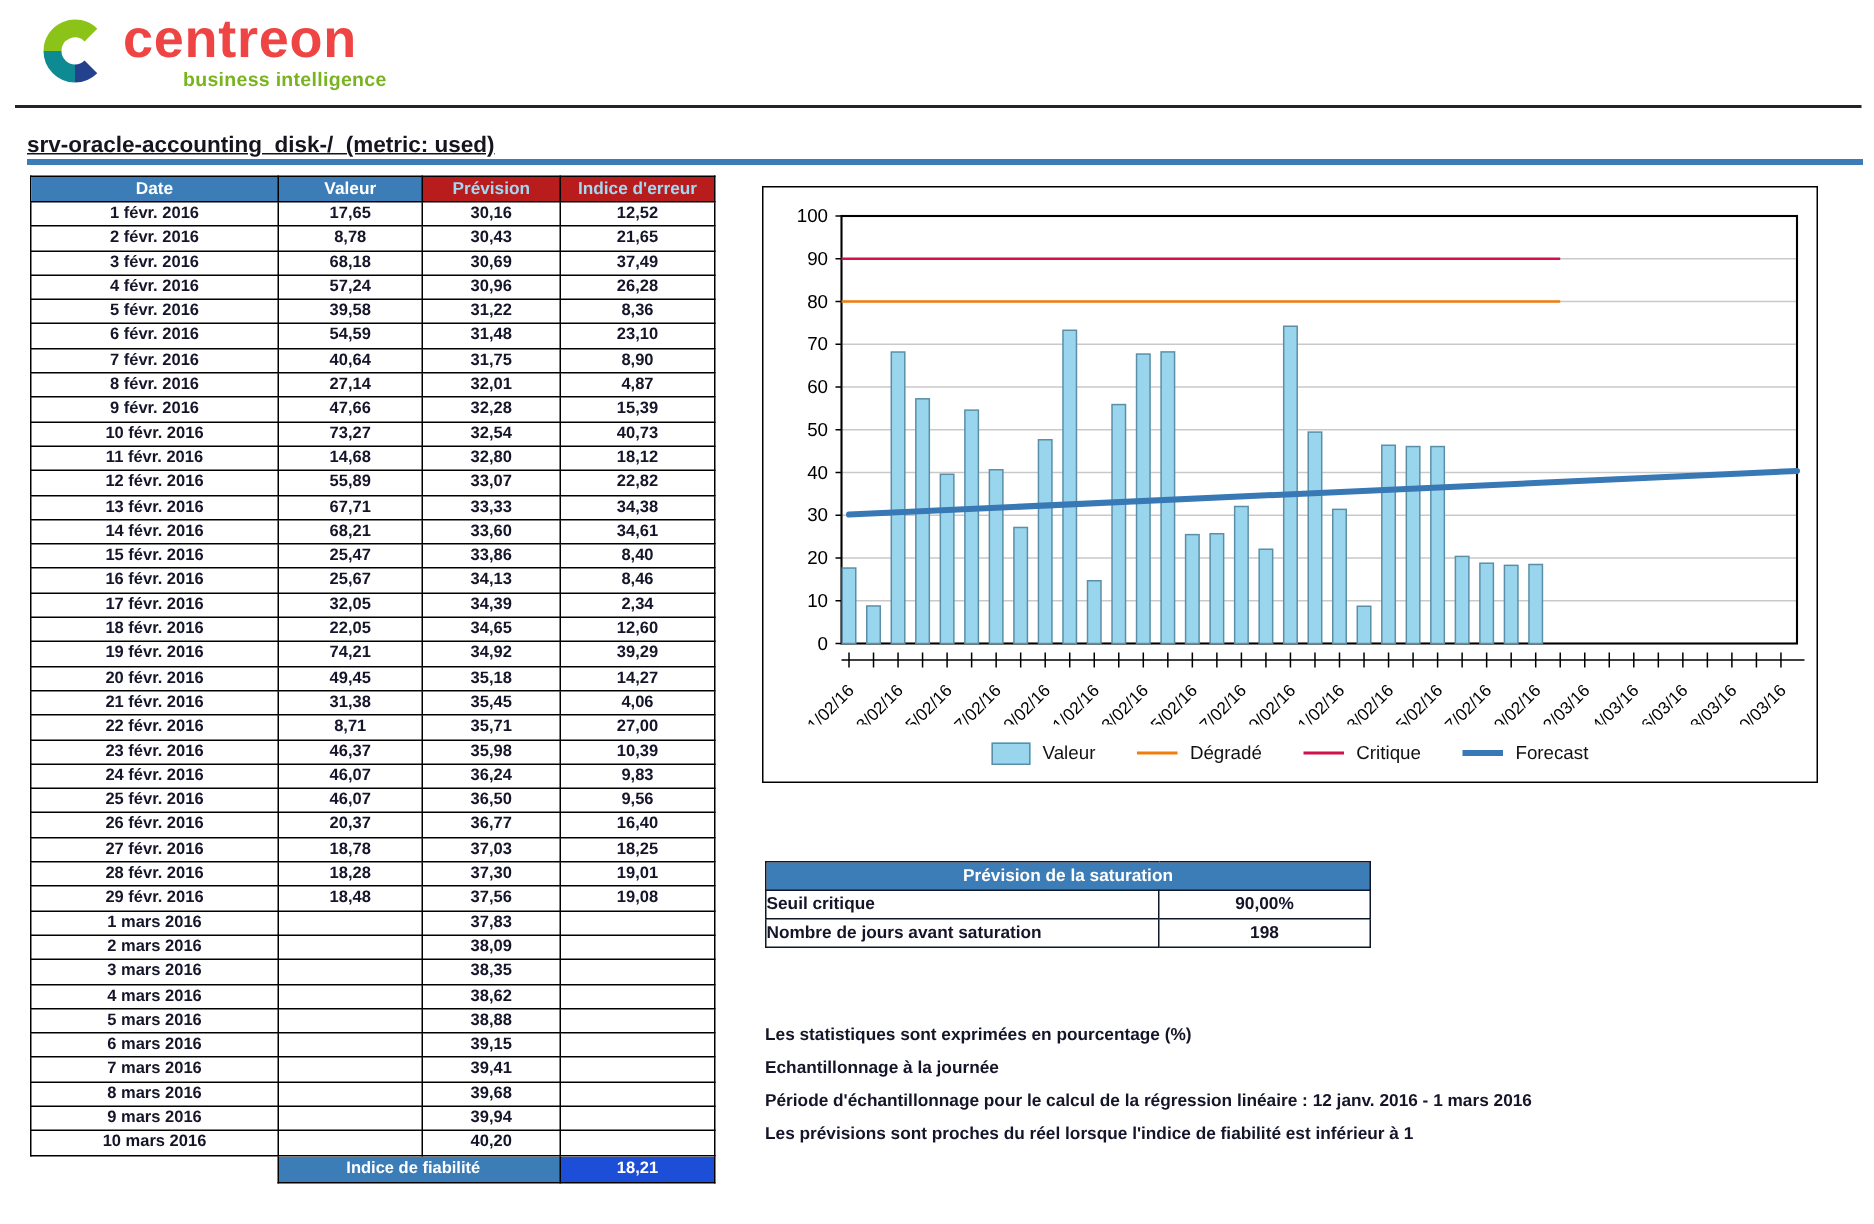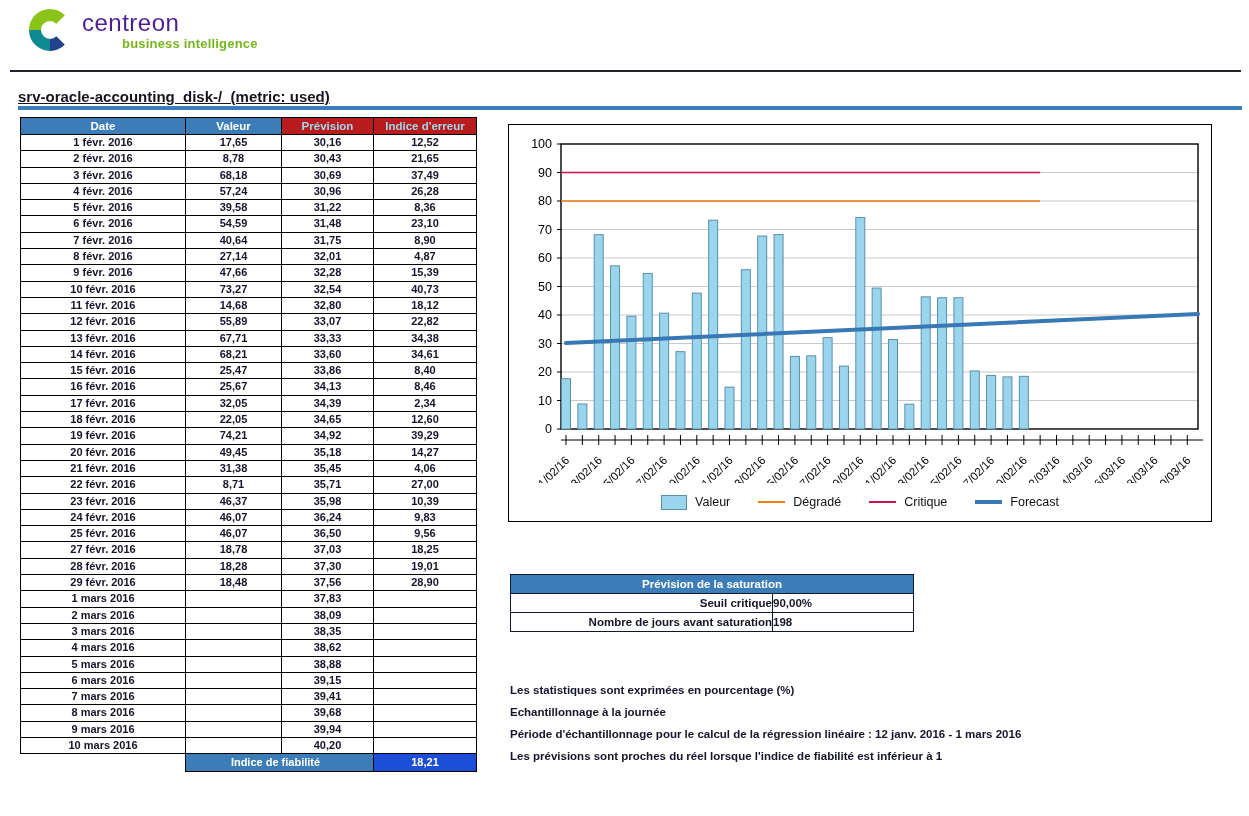--- a/index.html
+++ b/index.html
@@ -3,21 +3,21 @@
 <meta charset="utf-8">
 <style>
   html,body{margin:0;padding:0;background:#fff;}
   body{width:1249px;height:816px;position:relative;overflow:hidden;
        font-family:"Liberation Sans",sans-serif;color:#15152a;}
 
   
   .logo{position:absolute;left:28px;top:8px;display:flex;align-items:center;gap:10px;}
   .logo svg{display:block;}
   .wordmark{display:flex;flex-direction:column;line-height:1;}
-  .brand-name{font-size:24px;font-weight:400;color:#4c1d95;letter-spacing:.5px;}
+  .brand-name{font-size:36px;font-weight:700;color:#ef4444;letter-spacing:.5px;}
   .brand-tagline{font-size:13px;font-weight:700;color:#79b41e;margin-top:2px;letter-spacing:.2px;padding-left:40px;}
   .header-rule{position:absolute;left:10px;top:70px;width:1231px;height:2px;background:#23232e;}
 
   
   .page-title{position:absolute;left:18px;top:88px;font-size:15px;font-weight:700;
               color:#15151f;text-decoration:underline;white-space:pre;}
   .title-rule{position:absolute;left:18px;top:106px;width:1224px;height:4px;background:#3c7db7;}
 
   
   .data-table{position:absolute;left:20px;top:117px;width:456px;border-collapse:collapse;
@@ -43,22 +43,22 @@
   .lg-item{display:flex;align-items:center;gap:8px;}
   .sw-box{width:26px;height:15px;display:inline-block;box-sizing:border-box;}
   .sw-line{width:27px;height:2px;display:inline-block;}
   .sw-thick{width:27px;height:4px;display:inline-block;}
 
   
   .sat-table{position:absolute;left:510px;top:574px;width:403px;border-collapse:collapse;
              table-layout:fixed;font-size:11.5px;font-weight:700;color:#15152a;}
   .sat-table th,.sat-table td{border:1px solid #0f172a;height:18px;line-height:18px;padding:0;}
   .sat-title{background:#3c7db7;color:#fff;text-align:center;}
-  .sat-label{text-align:right;padding-right:8px;}
-  .sat-value{}
+  .sat-label{text-align:left;padding-right:8px;}
+  .sat-value{text-align:center;}
 
   
   .notes{position:absolute;left:510px;top:679px;font-size:11.5px;font-weight:700;
          color:#15152a;line-height:22px;}
 </style>
 </head>
 <body>
 
 <div class="logo">
   <svg width="44" height="44" viewBox="0 0 44 44">
@@ -237,36 +237,42 @@
         <td>36,24</td>
         <td>9,83</td>
       </tr>
       <tr>
         <td>25 févr. 2016</td>
         <td>46,07</td>
         <td>36,50</td>
         <td>9,56</td>
       </tr>
       <tr>
+        <td>26 févr. 2016</td>
+        <td>20,37</td>
+        <td>36,77</td>
+        <td>16,40</td>
+      </tr>
+      <tr>
         <td>27 févr. 2016</td>
         <td>18,78</td>
         <td>37,03</td>
         <td>18,25</td>
       </tr>
       <tr>
         <td>28 févr. 2016</td>
         <td>18,28</td>
         <td>37,30</td>
         <td>19,01</td>
       </tr>
       <tr>
         <td>29 févr. 2016</td>
         <td>18,48</td>
         <td>37,56</td>
-        <td>28,90</td>
+        <td>19,08</td>
       </tr>
       <tr>
         <td>1 mars 2016</td>
         <td></td>
         <td>37,83</td>
         <td></td>
       </tr>
       <tr>
         <td>2 mars 2016</td>
         <td></td>

